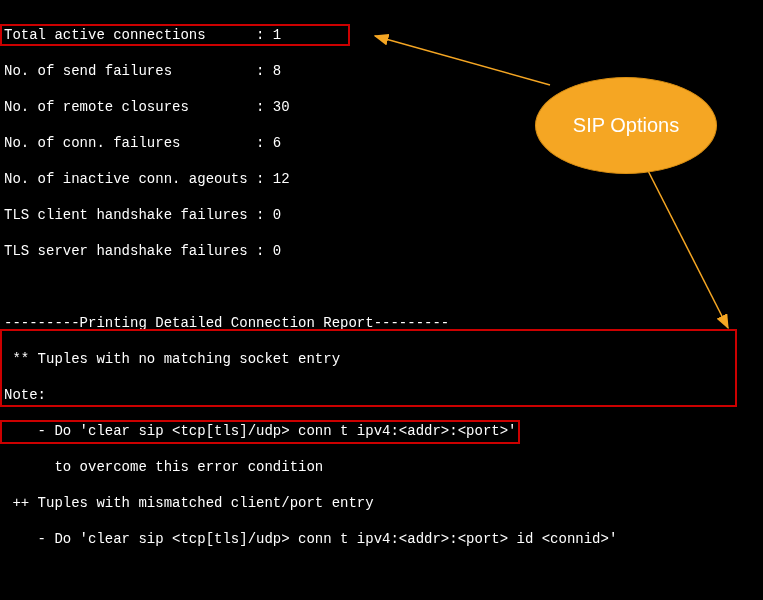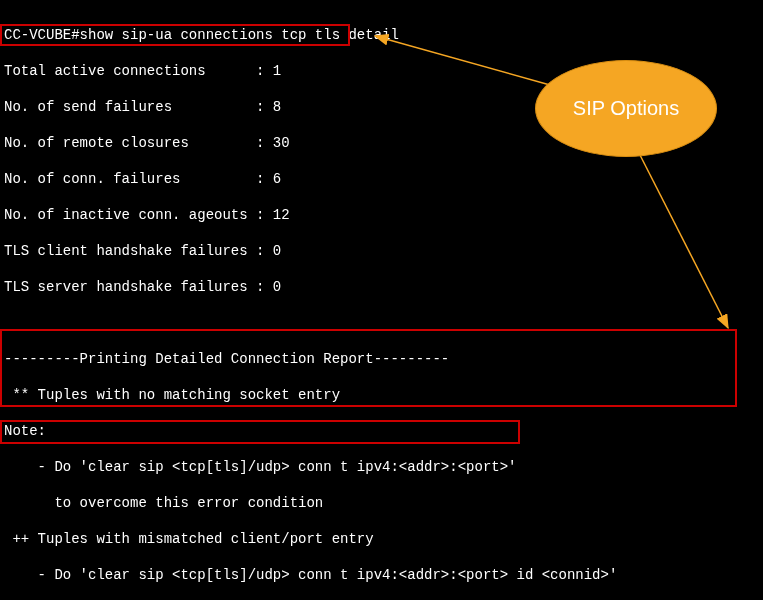--- a/index.html
+++ b/index.html
@@ -50,21 +50,20 @@
     left: 0;
     width: 763px;
     height: 600px;
     pointer-events: none;
   }
 </style>
 </head>
 <body>
 
 <div class="terminal">
-<span class="line">CC-VCUBE#show sip-ua connections tcp tls detail</span>
 <span class="line">Total active connections      : 1</span>
 <span class="line">No. of send failures          : 8</span>
 <span class="line">No. of remote closures        : 30</span>
 <span class="line">No. of conn. failures         : 6</span>
 <span class="line">No. of inactive conn. ageouts : 12</span>
 <span class="line">TLS client handshake failures : 0</span>
 <span class="line">TLS server handshake failures : 0</span>
 <span class="line"> </span>
 <span class="line">---------Printing Detailed Connection Report---------</span>
 <span class="line"> ** Tuples with no matching socket entry</span>
@@ -98,15 +97,15 @@
 <svg class="arrows">
   <defs>
     <marker id="arrowhead" markerWidth="10" markerHeight="8" refX="9" refY="4" orient="auto">
       <polygon points="0 0, 10 4, 0 8" fill="#f5a623"></polygon>
     </marker>
   </defs>
   <line x1="550" y1="85" x2="375" y2="36" stroke="#f5a623" stroke-width="1.5" marker-end="url(#arrowhead)"></line>
   <line x1="640" y1="155" x2="728" y2="328" stroke="#f5a623" stroke-width="1.5" marker-end="url(#arrowhead)"></line>
 </svg>
 
-<div class="callout" style="left:535px; top:60px;">
+<div class="callout" style="left:535px; top:77px;">
   <span>SIP Options</span>
 </div>
 
 </body></html>

